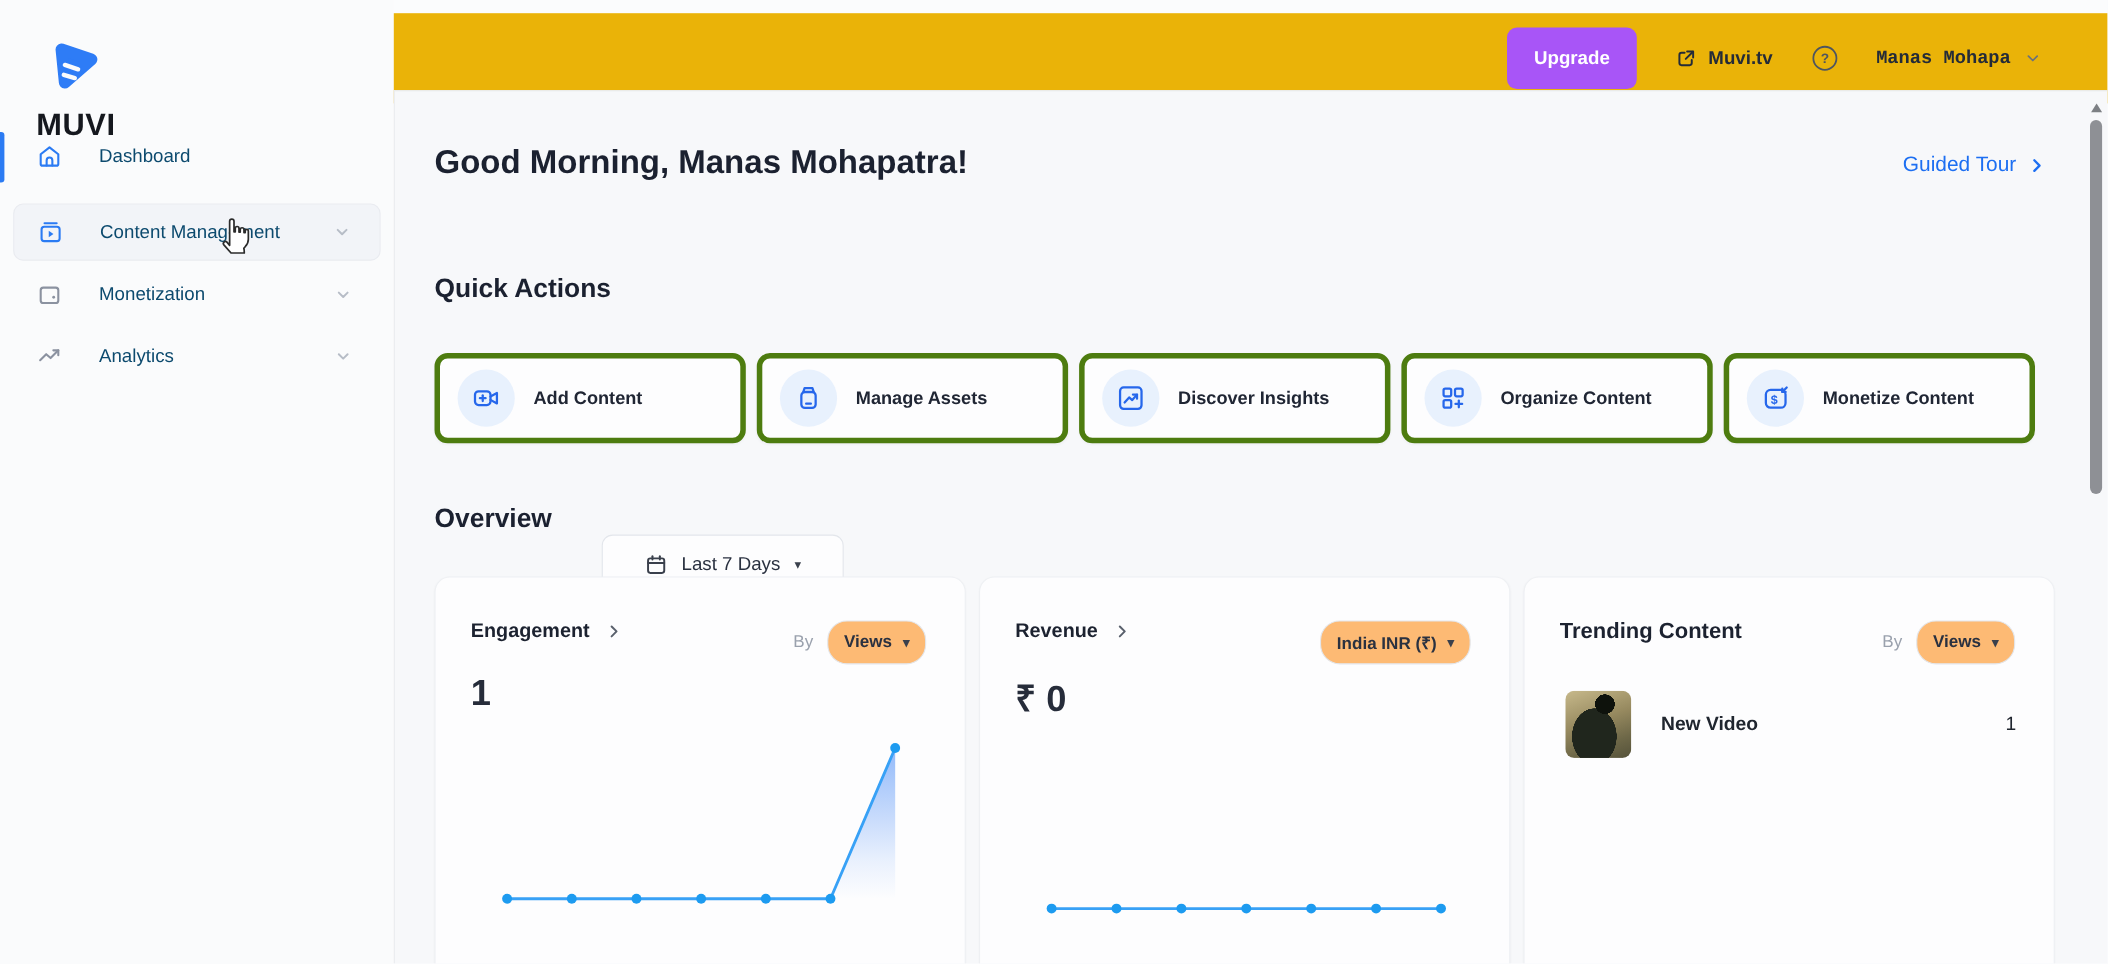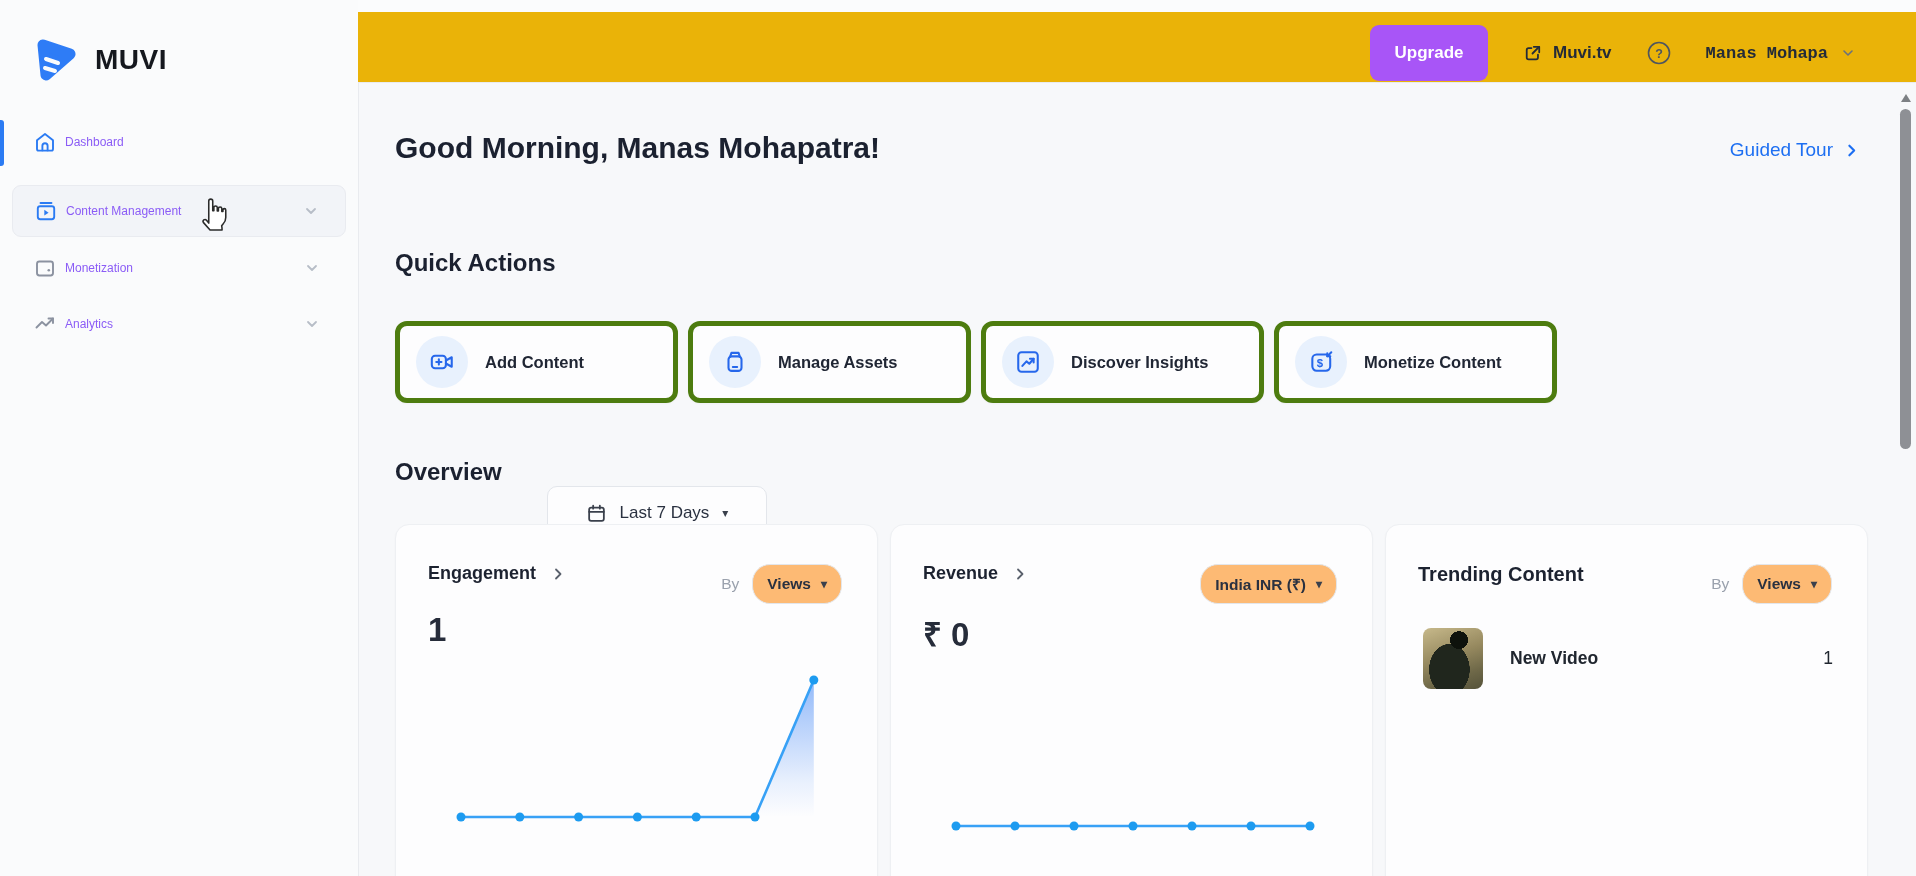--- a/index.html
+++ b/index.html
@@ -11,25 +11,25 @@
   .topbar { position:absolute; left:358px; top:12px; width:1558px; height:82px; background:#eab308; }
   .topbar-right { position:absolute; right:60px; top:0; height:82px; display:flex; align-items:center; gap:34px; }
   .btn-upgrade { width:118px; height:56px; border:none; border-radius:9px; background:#a855f7;
     color:#fff; font-size:17px; font-weight:600; font-family:inherit; cursor:pointer; }
   .site-link { display:flex; align-items:center; gap:10px; font-size:17px; font-weight:600; color:#242b38; cursor:pointer; }
   .help { width:26px; height:26px; cursor:pointer; display:flex; }
   .user-menu { display:flex; align-items:center; gap:12px; font-size:17px; font-weight:600; color:#242b38; cursor:pointer;font-family:Liberation Mono, monospace; }
 
   
   .sidebar { position:absolute; left:0; top:0; width:358px; height:876px; background:#fafbfc; }
-  .logo-row { position:absolute; left:33px; top:38px; display:flex; align-items:center; gap:16px; }
+  .logo-row { position:absolute; left:33px; top:38px; display:flex; align-items:center; gap:16px;flex-direction:column; }
   .logo-text { font-size:28px; font-weight:800; letter-spacing:.5px; color:#15181e; }
   .nav-item { position:absolute; left:12px; width:334px; height:52px; display:flex; align-items:center;
     padding:0 26px 0 21px; border-radius:9px; cursor:pointer; }
-  .nav-item .lbl { margin-left:8px; font-size:12px; color:#8b5cf6; }
+  .nav-item .lbl { margin-left:33px; font-size:17px; color:#0c4a6e; }
   .nav-item.hovered { background:#f2f4f8; border:1px solid #e9ebf0; }
   .nav-chev { margin-left:auto; display:flex; }
   .active-bar { position:absolute; left:0; top:120px; width:4px; height:46px; background:#2b7bf3; border-radius:0 3px 3px 0; }
 
   
   .main { position:absolute; left:358px; top:82px; width:1558px; height:794px; background:#f7f8fa;
     border-top:1px solid #e9ebef; border-left:1px solid #e9ebef; overflow:hidden; }
   .greeting { position:absolute; left:36px; top:48px; font-size:30px; font-weight:700; color:#1b2130; }
   .guided-tour { position:absolute; right:56px; top:56px; display:flex; align-items:center; gap:10px;
     color:#1d6ff2; font-size:19px; font-weight:500; cursor:pointer; }
@@ -228,20 +228,32 @@
       </div>
       <div class="qa-card">
         <span class="qa-icon">
           <svg width="26" height="26" viewBox="0 0 24 24" fill="none" stroke="#2667eb" stroke-width="1.9" stroke-linecap="round" stroke-linejoin="round">
             <rect x="3" y="3" width="18" height="18" rx="3"></rect>
             <polyline points="6.8,15.6 10.6,11.4 13.2,13.6 17.2,9"></polyline>
             <polyline points="13.8,9 17.2,9 17.2,12.4"></polyline>
           </svg>
         </span>
         <span class="qa-label">Discover Insights</span>
+      </div>
+      <div class="qa-card">
+        <span class="qa-icon">
+          <svg width="26" height="26" viewBox="0 0 24 24" fill="none" stroke="#2667eb" stroke-width="1.9" stroke-linecap="round" stroke-linejoin="round">
+            <rect x="4" y="4" width="6.4" height="6.4" rx="1.4"></rect>
+            <rect x="13.6" y="4" width="6.4" height="6.4" rx="1.4"></rect>
+            <rect x="4" y="13.6" width="6.4" height="6.4" rx="1.4"></rect>
+            <line x1="16.8" y1="14" x2="16.8" y2="19.6"></line>
+              <line x1="14" y1="16.8" x2="19.6" y2="16.8"></line>
+          </svg>
+        </span>
+        <span class="qa-label">Organize Content</span>
       </div>
       <div class="qa-card">
         <span class="qa-icon">
           <svg width="26" height="26" viewBox="0 0 24 24" fill="none" stroke="#2667eb" stroke-width="1.9" stroke-linecap="round" stroke-linejoin="round">
             <rect x="4" y="5" width="16.5" height="15" rx="4"></rect>
             <text x="11" y="16.5" text-anchor="middle" font-size="10.5" font-weight="bold" fill="#2667eb" stroke="none" font-family="Liberation Sans, sans-serif">$</text>
             <polyline points="21.5,3 17.8,6.7"></polyline>
               <polyline points="17.8,3.9 17.8,6.7 20.6,6.7"></polyline>
           </svg>
         </span>

